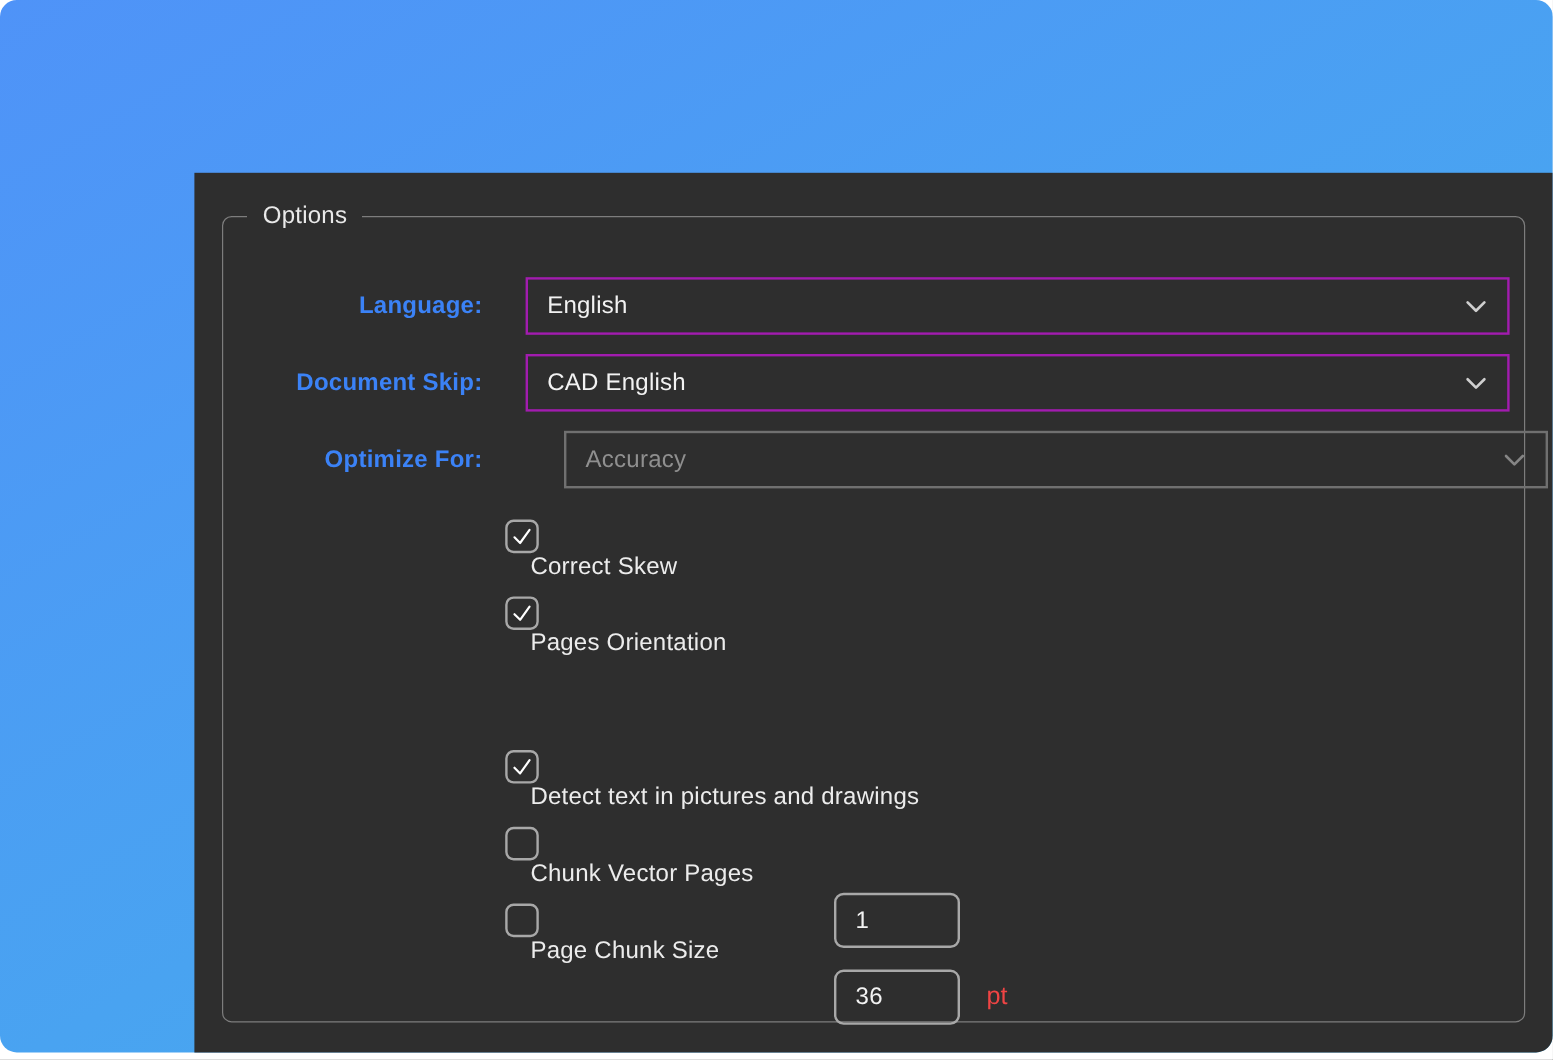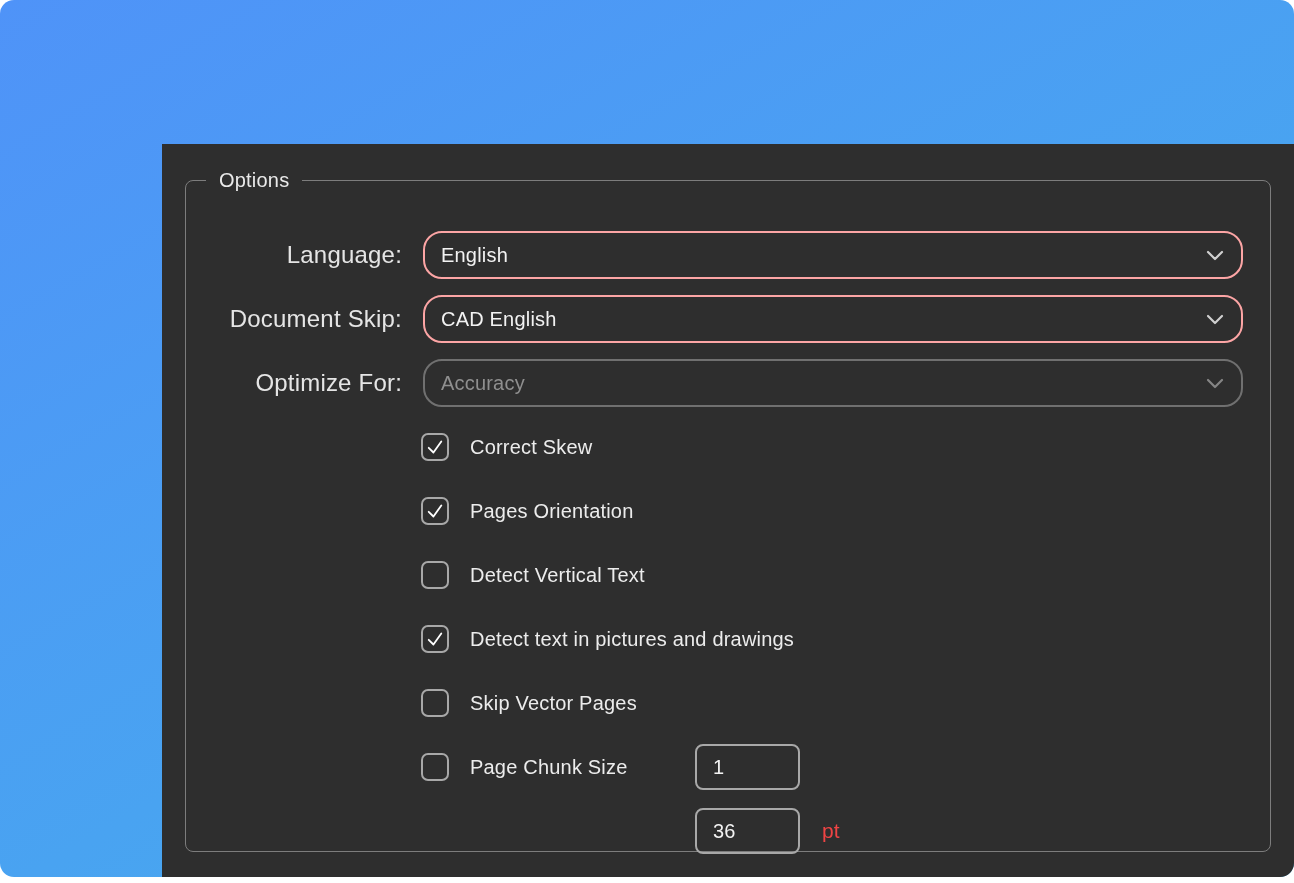--- a/index.html
+++ b/index.html
@@ -16,41 +16,42 @@
     position:absolute;left:23px;top:24px;width:1086px;height:684px;
     margin:0;padding:0;min-width:0;box-sizing:border-box;
     border:1px solid #7d7d7d;border-radius:8px;
   }
   legend.group-title{
     margin-left:20px;padding:0 13px;font-size:20px;line-height:24px;color:#e9e9e9;
     letter-spacing:.2px;
   }
   .f-label{
     position:absolute;left:0;width:216px;height:48px;line-height:48px;
-    text-align:right;font-size:24px;color:#e5e5e5;letter-spacing:.2px;white-space:nowrap;
+    text-align:right;font-size:20px;color:#3b82f6;letter-spacing:.2px;white-space:nowrap;font-weight:bold;
   }
   .f-select{
-    position:absolute;left:237px;width:820px;height:48px;box-sizing:border-box;
-    border:2px solid #fca5a5;border-radius:19px;background:transparent;
+    position:absolute;left:252px;width:820px;height:48px;box-sizing:border-box;
+    border:2px solid #a21caf;border-radius:0;background:transparent;
     display:flex;align-items:center;cursor:pointer;
   }
   .f-select .value{
     padding-left:16px;font-size:20px;color:#f2f2f2;letter-spacing:.2px;
   }
   .f-select .chev{
     position:absolute;right:14px;top:50%;transform:translateY(-50%);
     width:24px;height:24px;color:#cfcfcf;
   }
-  .f-select.disabled{border-color:#707070;cursor:default;}
+  .f-select.disabled{border-color:#707070;cursor:default;margin-left:32px;}
   .f-select.disabled .value{color:#8f8f8f;}
   .f-select.disabled .chev{color:#858585;}
   .r1{top:39px}.r2{top:103px}.r3{top:167px}
   .cb-row{
-    position:absolute;left:235px;height:28px;display:flex;align-items:center;
+    position:absolute;left:235px;height:28px;display:flex;
     white-space:nowrap;
+    flex-direction:column;
   }
   .c1{top:241px}.c2{top:305px}.c3{top:369px}.c4{top:433px}.c5{top:497px}.c6{top:561px}.c7{top:625px}
   .checkbox{
     width:28px;height:28px;box-sizing:border-box;flex:0 0 auto;
     border:2px solid #a8a8a8;border-radius:7px;cursor:pointer;
     display:flex;align-items:center;justify-content:center;background:transparent;
   }
   .checkbox svg{display:none;width:22px;height:22px;color:#ffffff;}
   .checkbox.checked svg{display:block;}
   .cb-label{
@@ -110,41 +111,35 @@
 
       <div class="cb-row c2">
         <div class="checkbox checked">
           <svg viewBox="0 0 28 28" fill="none" stroke="currentColor" stroke-width="2.3" stroke-linecap="round" stroke-linejoin="round">
               <path d="M6 15l6 6 10-14"></path>
             </svg>
         </div>
         <span class="cb-label">Pages Orientation</span>
       </div>
 
-      <div class="cb-row c3">
-        <div class="checkbox">
-          
-        </div>
-        <span class="cb-label">Detect Vertical Text</span>
-      </div>
 
       <div class="cb-row c4">
         <div class="checkbox checked">
           <svg viewBox="0 0 28 28" fill="none" stroke="currentColor" stroke-width="2.3" stroke-linecap="round" stroke-linejoin="round">
               <path d="M6 15l6 6 10-14"></path>
             </svg>
         </div>
         <span class="cb-label">Detect text in pictures and drawings</span>
       </div>
 
       <div class="cb-row c5">
         <div class="checkbox">
           
         </div>
-        <span class="cb-label">Skip Vector Pages</span>
+        <span class="cb-label">Chunk Vector Pages</span>
       </div>
 
       <div class="cb-row c6">
         <div class="checkbox">
           
         </div>
         <span class="cb-label">Page Chunk Size</span>
       </div>
       <input class="mini-input i1" type="text" value="1" style="">
 

